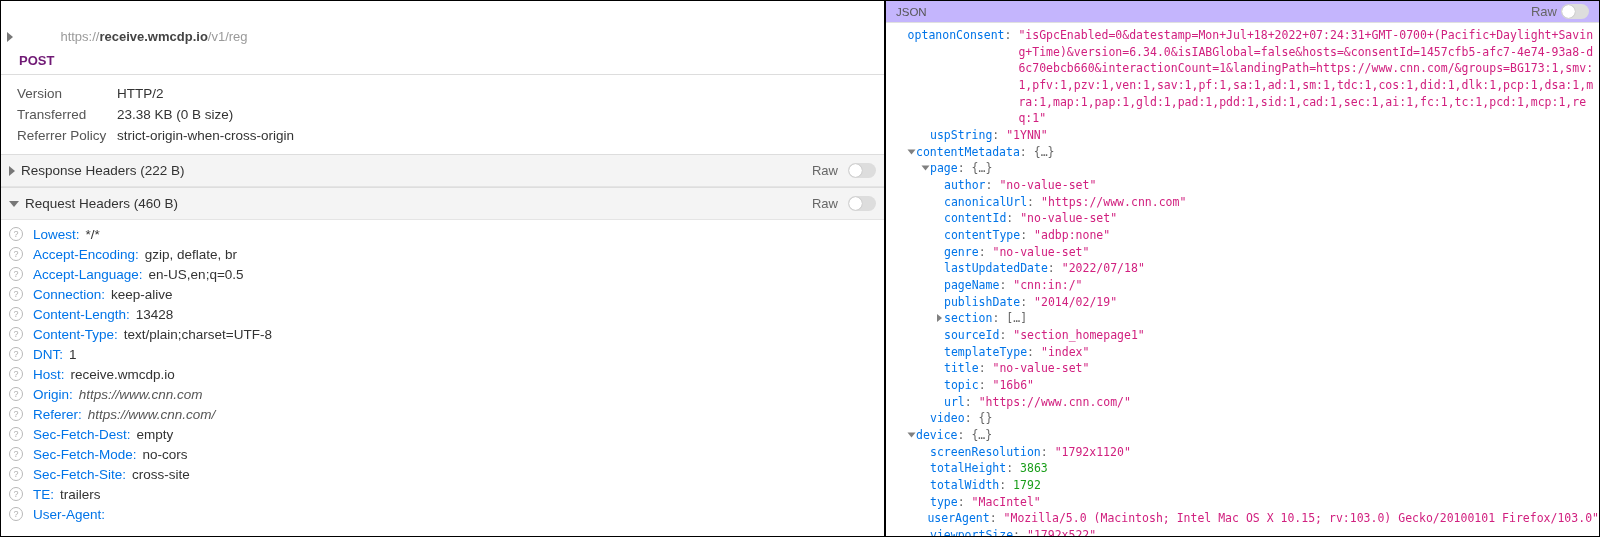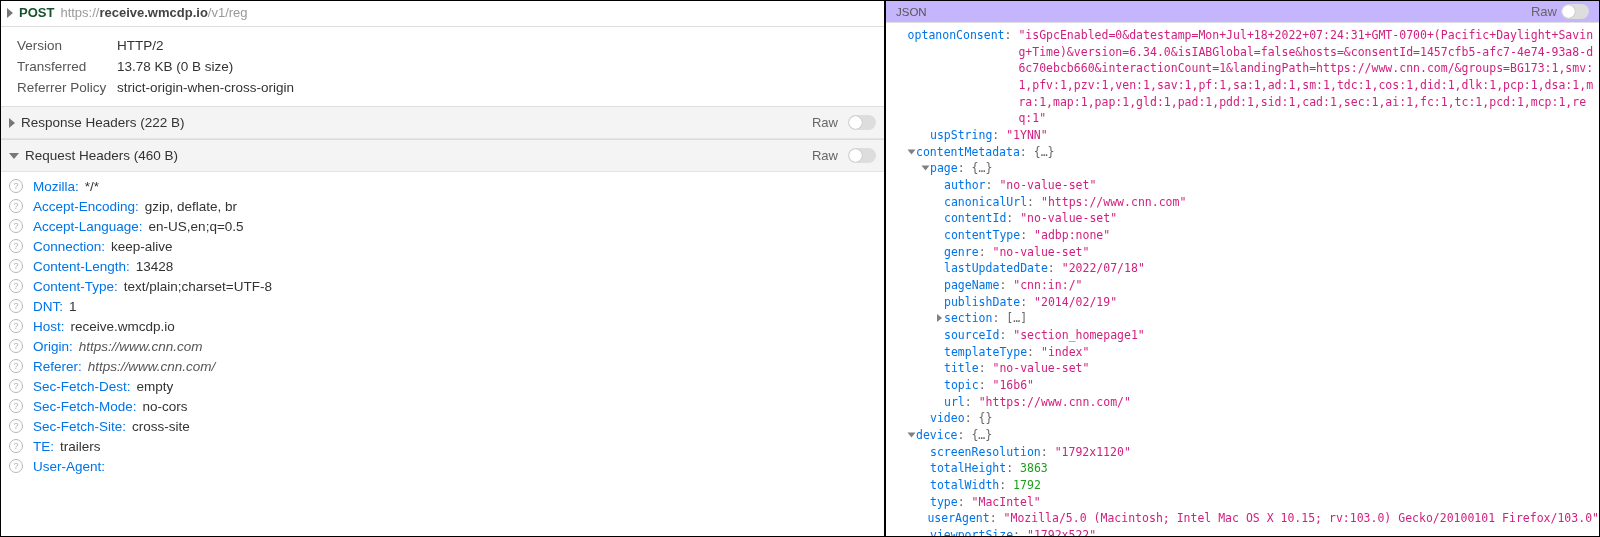--- a/index.html
+++ b/index.html
@@ -4,21 +4,21 @@
 <style>
   html,body{margin:0;padding:0;font-family:-apple-system,BlinkMacSystemFont,"Segoe UI",Helvetica,Arial,sans-serif;font-size:12.5px;color:#333;background:#fff;}
   *{box-sizing:border-box;}
   .root{display:flex;width:1600px;height:537px;border:1px solid #000;}
   .left{width:885px;border-right:2px solid #000;display:flex;flex-direction:column;overflow:hidden;}
   .right{flex:1;display:flex;flex-direction:column;overflow:hidden;background:#fff;}
   
   .reqline{padding:4px 8px 6px 6px;border-bottom:1px solid #ddd;display:flex;align-items:center;gap:6px;font-size:13px;color:#555;}
   .caret{display:inline-block;width:0;height:0;border-top:5px solid transparent;border-bottom:5px solid transparent;border-left:6px solid #777;}
   .caret.down{border-left:5px solid transparent;border-right:5px solid transparent;border-top:6px solid #777;border-bottom:none;width:0;height:0;}
-  .method{font-weight:700;color:#14532d;}
+  .method{font-weight:700;color:#701a75;margin-top:48px;}
   .url-dim{color:#9a9a9a;}
   .url-main{color:#444;font-weight:600;}
   .summary{padding:8px 0 8px 16px;}
   .summary-row{display:flex;padding:3px 0;font-size:13.5px;}
   .summary-label{width:100px;color:#555;}
   .summary-val{color:#333;}
   .status-code{color:#17a81a;font-weight:700;}
   .status-text{color:#17a81a;}
   .help{display:inline-flex;width:15px;height:15px;border:1.3px solid #888;border-radius:50%;font-size:10px;color:#888;align-items:center;justify-content:center;margin-left:6px;}
   .section-hdr{background:#f4f4f4;border-top:1px solid #ddd;border-bottom:1px solid #e4e4e4;padding:8px 8px;display:flex;align-items:center;gap:6px;font-size:13.5px;}
@@ -62,21 +62,21 @@
       </span>
     </div>
 
     <div class="summary">
       <div class="summary-row">
         <span class="summary-label">Version</span>
         <span class="summary-val">HTTP/2</span>
       </div>
       <div class="summary-row">
         <span class="summary-label">Transferred</span>
-        <span class="summary-val">13.78 KB (0 B size)</span>
+        <span class="summary-val">23.38 KB (0 B size)</span>
       </div>
       <div class="summary-row">
         <span class="summary-label">Referrer Policy</span>
         <span class="summary-val">strict-origin-when-cross-origin</span>
       </div>
     </div>
 
     <div class="section-hdr">
       <span class="caret"></span>
       <span class="title">Response Headers (222 B)</span>
@@ -87,21 +87,21 @@
     <div class="section-hdr">
       <span class="caret down"></span>
       <span class="title">Request Headers (460 B)</span>
       <span class="raw-lbl">Raw</span>
       <span class="toggle"></span>
     </div>
 
     <div class="hdr-list" id="req-hdr-list">
         <div class="hdr-row">
           <span class="q">?</span>
-          <span class="hname">Mozilla:</span>
+          <span class="hname">Lowest:</span>
           <span class="hval">*/*</span>
         </div>
         <div class="hdr-row">
           <span class="q">?</span>
           <span class="hname">Accept-Encoding:</span>
           <span class="hval">gzip, deflate, br</span>
         </div>
         <div class="hdr-row">
           <span class="q">?</span>
           <span class="hname">Accept-Language:</span>

